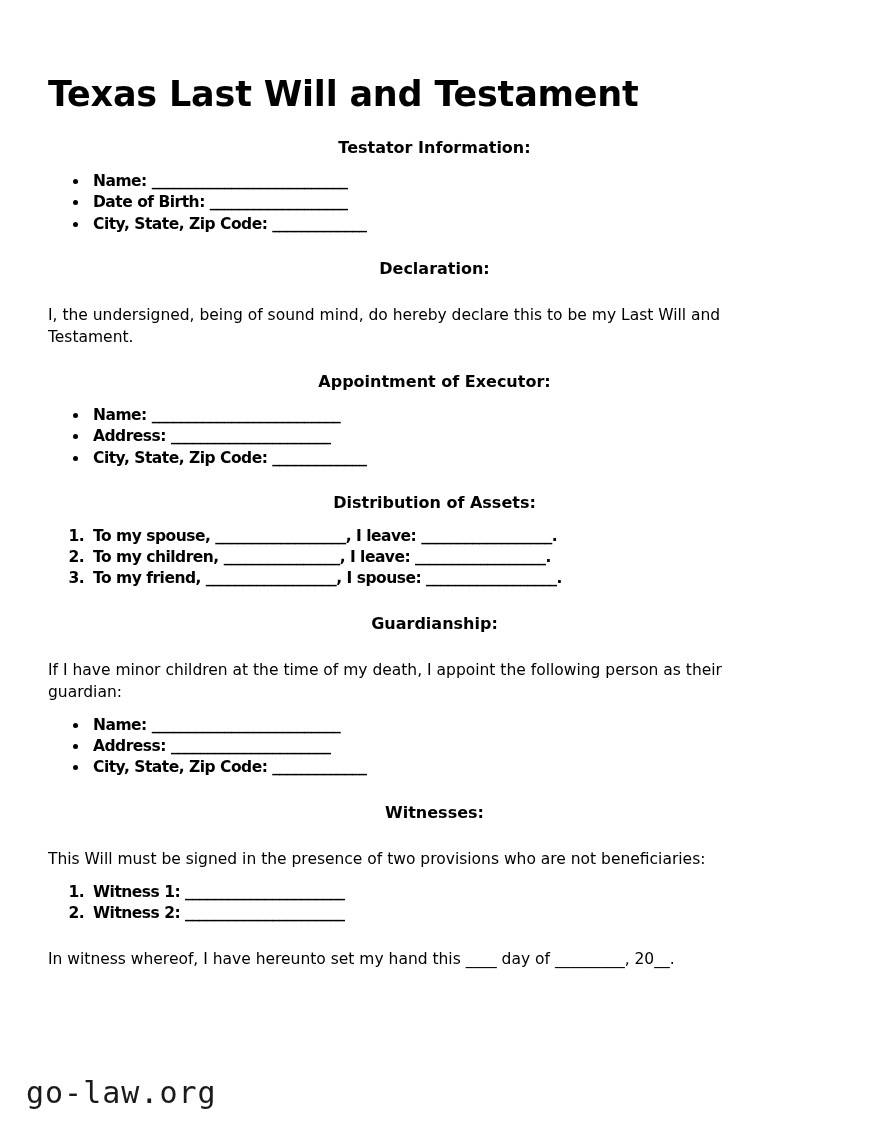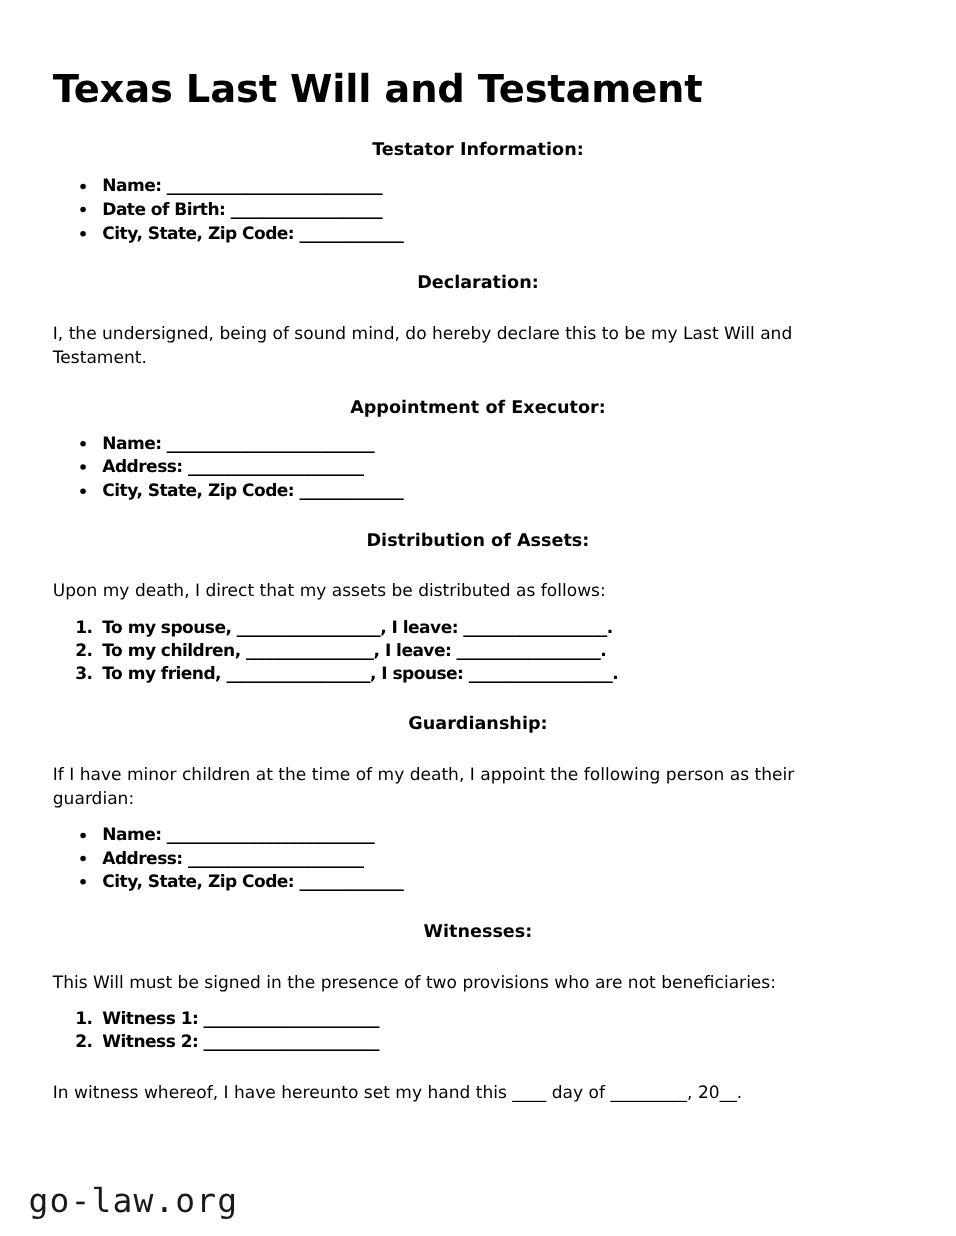--- a/index.html
+++ b/index.html
@@ -24,21 +24,21 @@
     box-sizing: border-box;
     padding: 48px 48px 0 48px;
     background: #ffffff;
     overflow: hidden;
   }
   .doc-title {
     font-size: 35px;
     font-weight: bold;
     letter-spacing: -0.2px;
     line-height: 1.15;
-    margin: 14px 0 0 0;
+    margin: 26px 0 0 0;
     padding: 0;
   }
   p.para {
     font-size: 15.5px;
     line-height: 1.42;
     margin: 24px 0 0 0;
     padding: 0;
     max-width: 735px;
   }
   h2.section {
@@ -103,21 +103,20 @@
 
 
   <ul class="blanks">
     <li class="u">Name: __________________________</li>
     <li class="u">Address: ______________________</li>
     <li class="u">City, State, Zip Code: _____________</li>
   </ul>
 
   <h2 class="section">Distribution of Assets:</h2>
 
-  <p class="para">Upon my death, I direct that my assets be distributed as follows:</p>
 
   <ol class="blanks">
     <li class="u">To my spouse, __________________, I leave: __________________.</li>
     <li class="u">To my children, ________________, I leave: __________________.</li>
     <li class="u">To my friend, __________________, I spouse: __________________.</li>
   </ol>
 
   <h2 class="section">Guardianship:</h2>
 
   <p class="para">If I have minor children at the time of my death, I appoint the following person as their guardian:</p>

